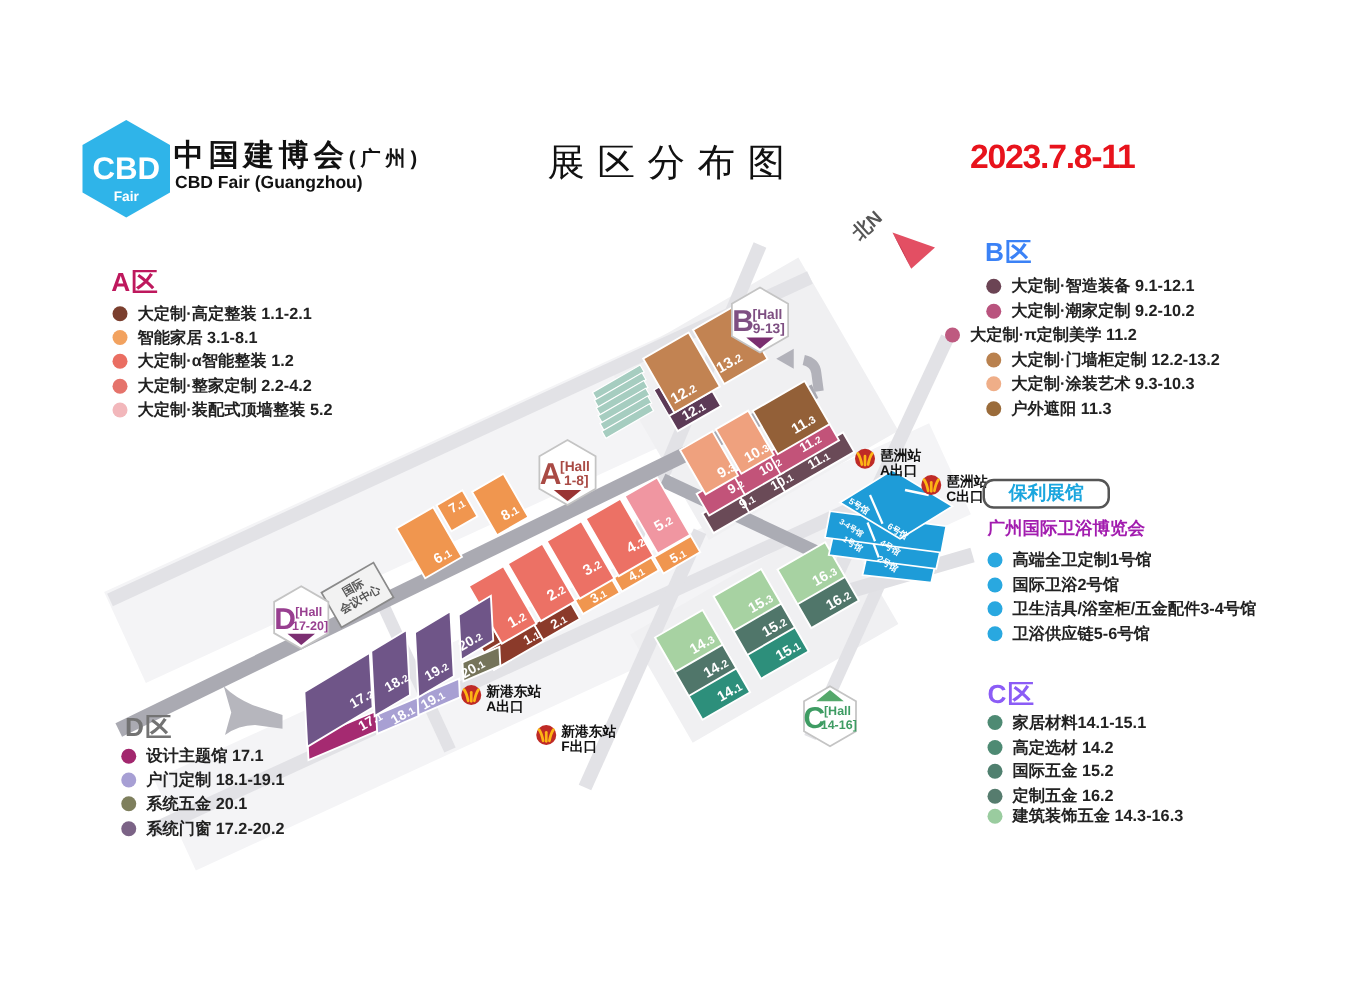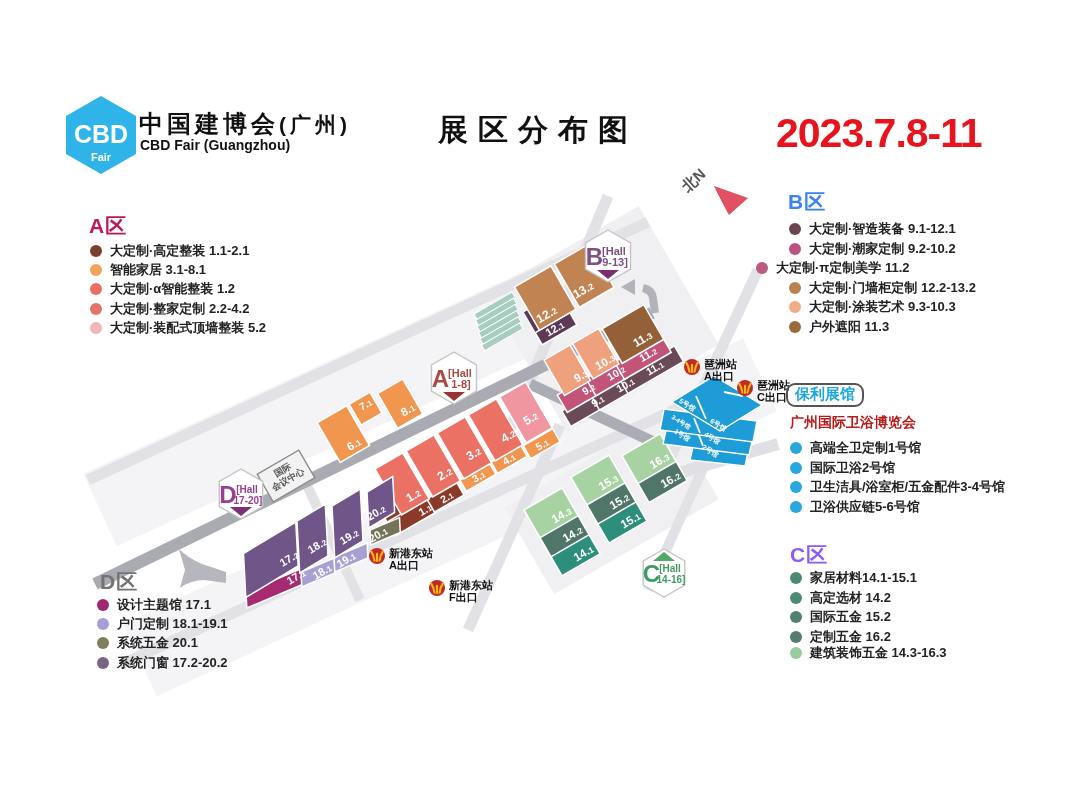--- a/index.html
+++ b/index.html
@@ -419,48 +419,48 @@
 <polygon points="714,186 748,198 729,215" fill="#e34f63"></polygon>
 <polygon points="714,186 729,215 722,200" fill="#c43a50"></polygon>
 </svg></div>
 
 <svg class="abs" style="left:60px;top:93px" width="82" height="82">
 <polygon points="41,3 76,23 76,61 41,81 6,61 6,23" fill="#2fb4e9"></polygon>
 <text x="41" y="50" font-size="25" font-weight="bold" fill="#ffffff" text-anchor="middle" font-family="Liberation Sans, sans-serif">CBD</text>
 <text x="41" y="68" font-size="11" font-weight="bold" fill="#ffffff" text-anchor="middle" font-family="Liberation Sans, sans-serif">Fair</text>
 </svg>
 
-<div class="abs" style="left:139px;top:108px;font-size:24px;font-weight:bold;color:#111;letter-spacing:4px">中国建博会<span style="font-size:21px">(广州)</span></div>
+<div class="abs" style="left:139px;top:108px;font-size:24px;font-weight:bold;color:#111;letter-spacing:4px">中国建博会<span style="font-size:16px">(广州)</span></div>
 
 <div class="abs" style="left:140px;top:137px;font-size:14px;font-weight:bold;color:#111">CBD Fair (Guangzhou)</div>
 
-<div class="abs" style="left:438px;top:110px;font-size:30px;font-weight:bold;color:#111;letter-spacing:10px">展区分布图</div>
-
-<div class="abs" style="left:776px;top:110px;font-size:41px;font-weight:bold;color:#e8131c;letter-spacing:-1px">2023.7.8-11</div>
+<div class="abs" style="left:438px;top:110px;font-size:30px;font-weight:normal;color:#111;letter-spacing:10px">展区分布图</div>
+
+<div class="abs" style="left:776px;top:110px;font-size:27px;font-weight:bold;color:#e8131c;letter-spacing:-1px">2023.7.8-11</div>
 
 <div class="ltitle" style="left:89px;top:212px;color:#be185d">A区</div>
 
 <div class="leg" style="left:90px;top:242px"><span class="dot" style="background:#7b3f2e"></span>大定制·高定整装 1.1-2.1</div>
 <div class="leg" style="left:90px;top:261px"><span class="dot" style="background:#f2a25f"></span>智能家居 3.1-8.1</div>
 <div class="leg" style="left:90px;top:280px"><span class="dot" style="background:#ea6e62"></span>大定制·α智能整装 1.2</div>
 <div class="leg" style="left:90px;top:300px"><span class="dot" style="background:#e5736b"></span>大定制·整家定制 2.2-4.2</div>
 <div class="leg" style="left:90px;top:319px"><span class="dot" style="background:#f2b7bb"></span>大定制·装配式顶墙整装 5.2</div>
 
 <div class="ltitle" style="left:788px;top:188px;color:#3b82f6">B区</div>
 
 <div class="leg" style="left:789px;top:220px"><span class="dot" style="background:#6b4454"></span>大定制·智造装备 9.1-12.1</div>
 <div class="leg" style="left:789px;top:240px"><span class="dot" style="background:#b9537e"></span>大定制·潮家定制 9.2-10.2</div>
 <div class="leg" style="left:756px;top:259px"><span class="dot" style="background:#be5a80"></span>大定制·π定制美学 11.2</div>
 <div class="leg" style="left:789px;top:279px"><span class="dot" style="background:#b9814e"></span>大定制·门墙柜定制 12.2-13.2</div>
 <div class="leg" style="left:789px;top:298px"><span class="dot" style="background:#efae88"></span>大定制·涂装艺术 9.3-10.3</div>
 <div class="leg" style="left:789px;top:318px"><span class="dot" style="background:#9a6b3a"></span>户外遮阳 11.3</div>
 
-<div class="abs" style="left:786px;top:383px;border:2px solid #555;border-radius:9px;padding:0px 7px 1px;font-size:15px;font-weight:bold;color:#1ba6de">保利展馆</div>
-
-<div class="abs" style="left:790px;top:414px;font-size:14px;font-weight:bold;color:#b91c1c">广州国际卫浴博览会</div>
+<div class="abs" style="left:786px;top:383px;border:2px solid #555;border-radius:9px;padding:0px 19px 1px;font-size:15px;font-weight:bold;color:#1ba6de">保利展馆</div>
+
+<div class="abs" style="left:790px;top:414px;font-size:14px;font-weight:bold;color:#a21caf">广州国际卫浴博览会</div>
 
 <div class="leg" style="left:790px;top:439px"><span class="dot" style="background:#29a8e0"></span>高端全卫定制1号馆</div>
 <div class="leg" style="left:790px;top:459px"><span class="dot" style="background:#29a8e0"></span>国际卫浴2号馆</div>
 <div class="leg" style="left:790px;top:478px"><span class="dot" style="background:#29a8e0"></span>卫生洁具/浴室柜/五金配件3-4号馆</div>
 <div class="leg" style="left:790px;top:498px"><span class="dot" style="background:#29a8e0"></span>卫浴供应链5-6号馆</div>
 
 <div class="ltitle" style="left:790px;top:541px;color:#8b5cf6">C区</div>
 
 <div class="leg" style="left:790px;top:569px"><span class="dot" style="background:#4e8a73"></span>家居材料14.1-15.1</div>
 <div class="leg" style="left:790px;top:589px"><span class="dot" style="background:#4e8a73"></span>高定选材 14.2</div>

